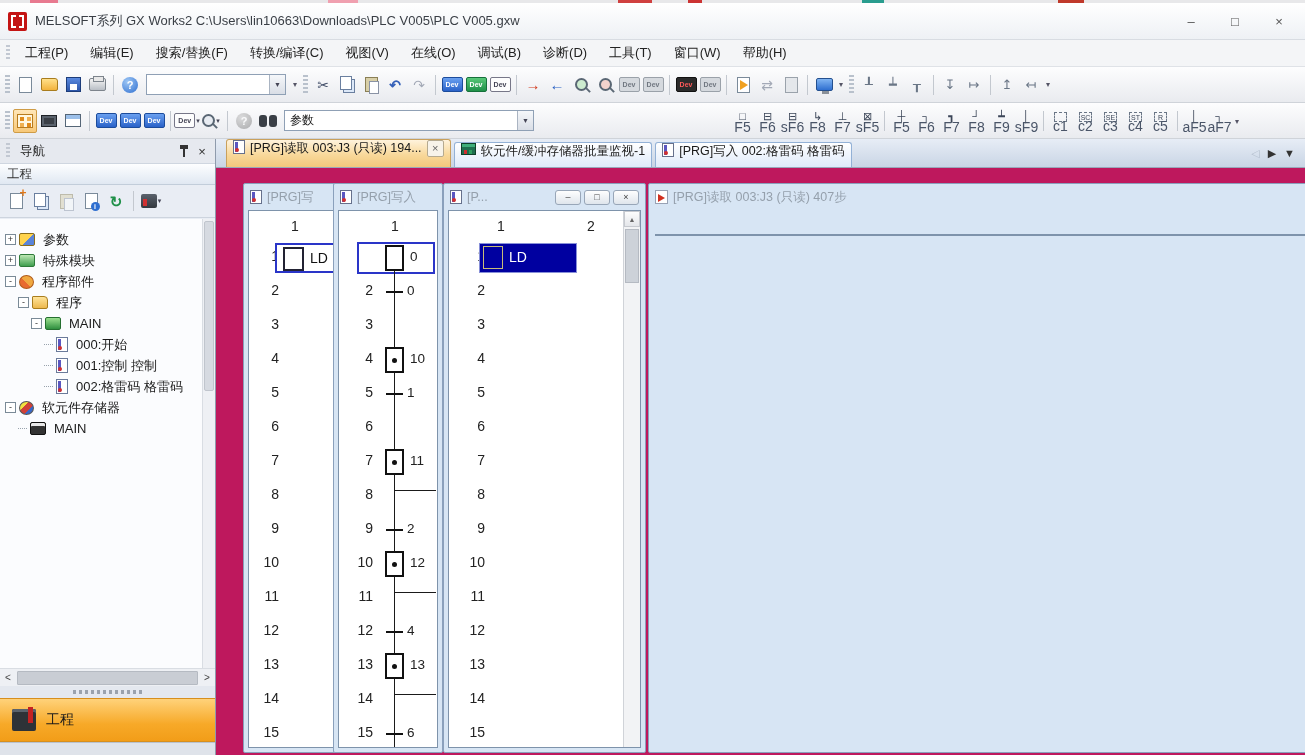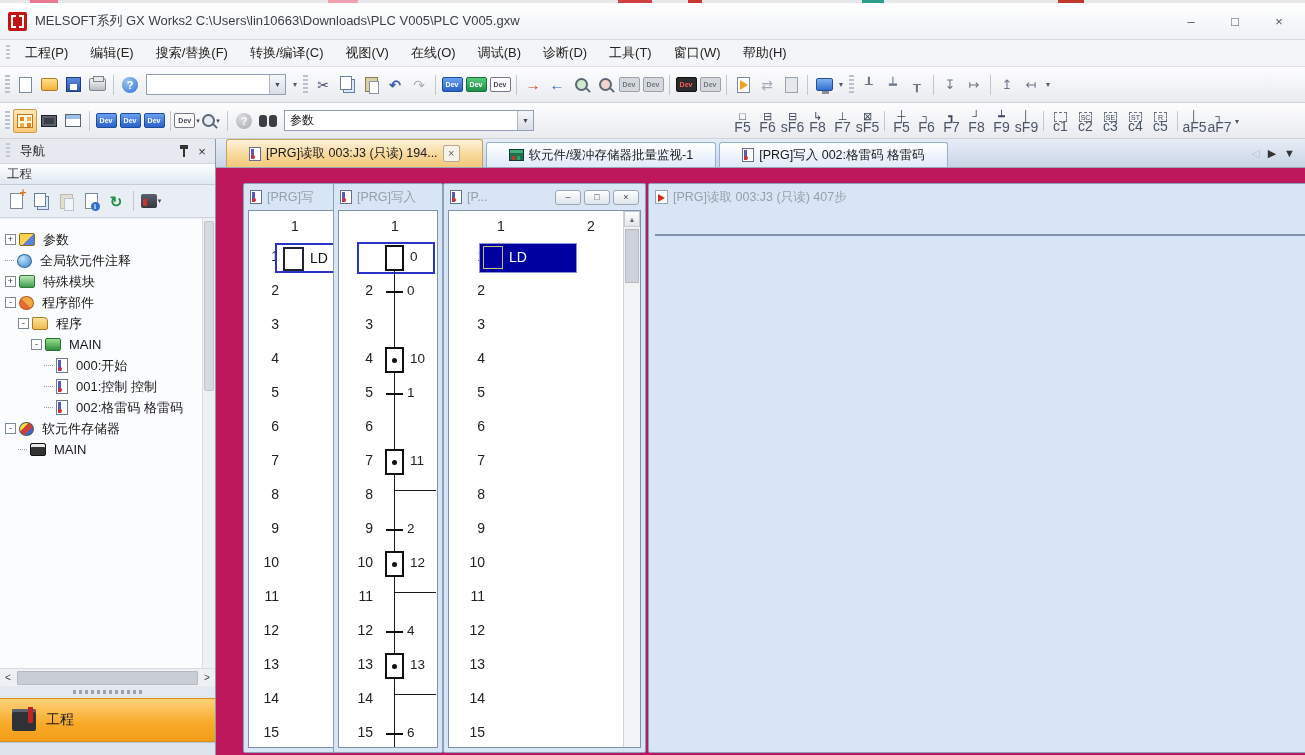--- a/index.html
+++ b/index.html
@@ -85,21 +85,21 @@
 .ic.srt{width:16px;height:14px;background:linear-gradient(#5a626c,#33383f);border-radius:2px}
 .ic.srt::after{content:"";position:absolute;left:2px;bottom:2px;width:4px;height:7px;background:#d03030}
 
 #ladtb{position:absolute;left:730px;top:3px;height:30px;display:flex;align-items:center}
 .lbtn{width:25px;height:28px;border:0;background:transparent;display:inline-flex;flex-direction:column;align-items:center;justify-content:center;gap:0;flex:none}
 .lg{font-size:11px;line-height:11px;color:#3c4658;height:12px}
 .lgbox{font-size:7px;line-height:9px;min-width:13px;height:10px;border:1px dashed #6a7686;color:#3c4658;text-align:center}
 .lk{font-size:14px;color:#4a5568;line-height:9px}
 
 #tabbar{position:absolute;left:216px;top:139px;right:0;height:29px;background:linear-gradient(#e7edf6,#c9d5e5);border-bottom:1px solid #9aa8ba;display:flex;align-items:flex-end;padding-left:10px}
-.tab{display:flex;align-items:center;gap:5px;height:25px;padding:0 22px;border:1px solid #93b1d6;border-bottom:none;border-radius:3px 3px 0 0;background:linear-gradient(#ffffff,#dfeafa);margin-right:3px;max-width:300px;white-space:nowrap;overflow:hidden}
+.tab{display:flex;align-items:flex-start;gap:5px;height:25px;padding:0 6px;border:1px solid #93b1d6;border-bottom:none;border-radius:3px 3px 0 0;background:linear-gradient(#ffffff,#dfeafa);margin-right:3px;max-width:300px;white-space:nowrap;overflow:hidden}
 .tab.act{height:28px;background:linear-gradient(180deg,#fff3dd,#f8d89a 55%,#f3c87c);border-color:#c9a05c}
 .tlbl{font-size:12.5px;color:#1a1a1a;overflow:hidden;text-overflow:clip}
 .tclose{width:17px;height:17px;border:1px solid #b5aa90;border-radius:2px;background:#f7f3ea;color:#666;font-size:11px;line-height:15px;text-align:center;flex:none}
 .tico-prg{width:12px;height:14px;background:#fff;border:1px solid #66708c;position:relative;flex:none}
 .tico-prg::before{content:"";position:absolute;left:1px;top:1px;bottom:1px;width:3px;background:#5b57c0}
 .tico-prg::after{content:"";position:absolute;left:1px;bottom:1px;width:4px;height:4px;background:#d03030;border-radius:50%}
 .tico-mon{width:15px;height:12px;background:#1f6f4f;border:1px solid #0f3f2a;position:relative;flex:none;box-shadow:inset 0 3px 0 #3fae7a}
 .tico-mon::after{content:"";position:absolute;left:2px;bottom:0;width:3px;height:4px;background:#d03030;box-shadow:5px 0 0 #2f9f5f}
 #tabnav{margin-left:auto;display:flex;align-items:center;gap:8px;padding:0 10px;height:100%}
 .tnav{font-size:11px;color:#333}
@@ -522,25 +522,20 @@
         </button>
       </div>
     <div id="treewrap">
       <div id="tree">
           <div class="trow">
             <span class="texp">+</span>
             <span class="tico parm"></span>
             <span class="tlab">参数</span>
           </div>
           <div class="trow">
-            <span class="tdots"></span>
-            <span class="tico gcom"></span>
-            <span class="tlab">全局软元件注释</span>
-          </div>
-          <div class="trow">
             <span class="texp">+</span>
             <span class="tico pset"></span>
             <span class="tlab">特殊模块</span>
           </div>
           <div class="trow">
             <span class="texp">-</span>
             <span class="tico pou"></span>
             <span class="tlab">程序部件</span>
           </div>
           <div class="trow">

